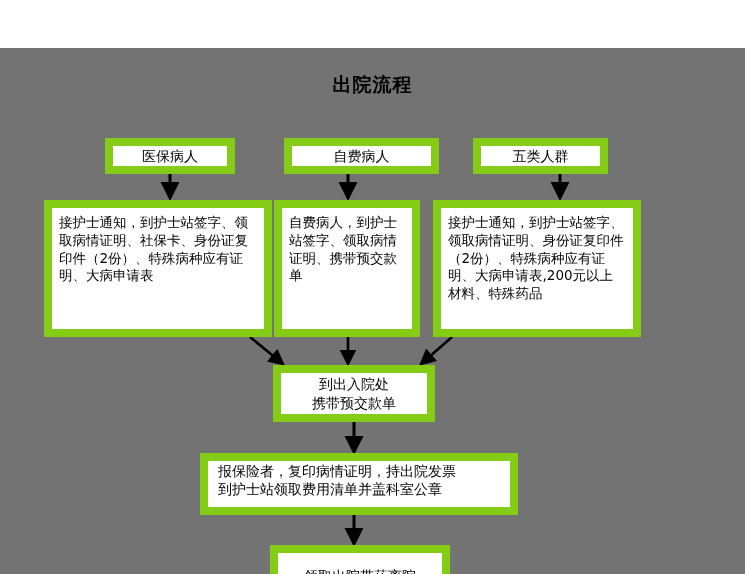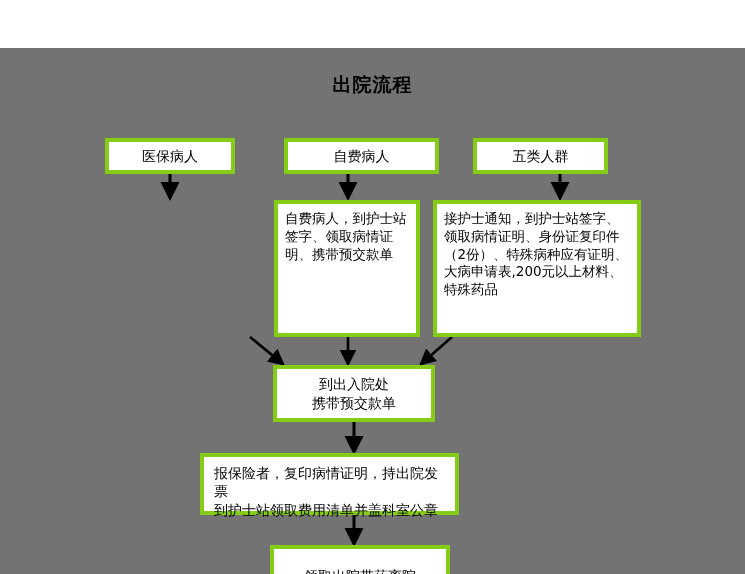--- a/index.html
+++ b/index.html
@@ -36,21 +36,21 @@
     width: 745px;
     text-align: center;
     font-size: 19px;
     font-weight: bold;
     letter-spacing: 1px;
     font-family: "DejaVu Sans", "Liberation Sans", sans-serif;
   }
   .node {
     position: absolute;
     box-sizing: border-box;
-    border: 4px solid #84cc16;
+    border: 8px solid #84cc16;
     background: #ffffff;
     font-family: "DejaVu Sans", "Liberation Sans", sans-serif;
     line-height: 1.32;
   }
   .node.center {
     display: flex;
     align-items: center;
     justify-content: center;
     text-align: center;
   }
@@ -110,35 +110,38 @@
   </div>
 
   <div class="node center n-top" style="left:284px; top:90px; width:155px; height:36px;">
     <span>自费病人</span>
   </div>
 
   <div class="node center n-top" style="left:473px; top:90px; width:135px; height:36px;">
     <span>五类人群</span>
   </div>
 
+  <div class="node topleft n-detail" style="left:44px; top:152px; width:228px; height:137px;">
+    <span class="detail-text">接护士通知，到护士站签字、领取病情证明、社保卡、身份证复印件（2份）、特殊病种应有证明、大病申请表</span>
+  </div>
 
   <div class="node topleft n-detail" style="left:274px; top:152px; width:146px; height:137px;">
     <span class="detail-text">自费病人，到护士站签字、领取病情证明、携带预交款单</span>
   </div>
 
   <div class="node topleft n-detail" style="left:433px; top:152px; width:208px; height:137px;">
     <span class="detail-text">接护士通知，到护士站签字、领取病情证明、身份证复印件（2份）、特殊病种应有证明、大病申请表,200元以上材料、特殊药品</span>
   </div>
 
   <div class="node center n-mid" style="left:273px; top:317px; width:162px; height:57px; flex-direction:column;">
     <span>到出入院处</span>
     <span>携带预交款单</span>
   </div>
 
-  <div class="node n-wide" style="left:200px; top:405px; width:259px; height:62px; padding:7px 10px 0 10px; text-align:left;">
+  <div class="node n-wide" style="left:200px; top:405px; width:318px; height:62px; padding:1px 10px 0 10px; text-align:left;">
     <span style="display:block;">报保险者，复印病情证明，持出院发票</span>
     <span style="display:block;">到护士站领取费用清单并盖科室公章</span>
   </div>
 
   <div class="node center n-final" style="left:270px; top:497px; width:180px; height:63px;">
     <span>领取出院带药离院</span>
   </div>
 
 </div>
 

